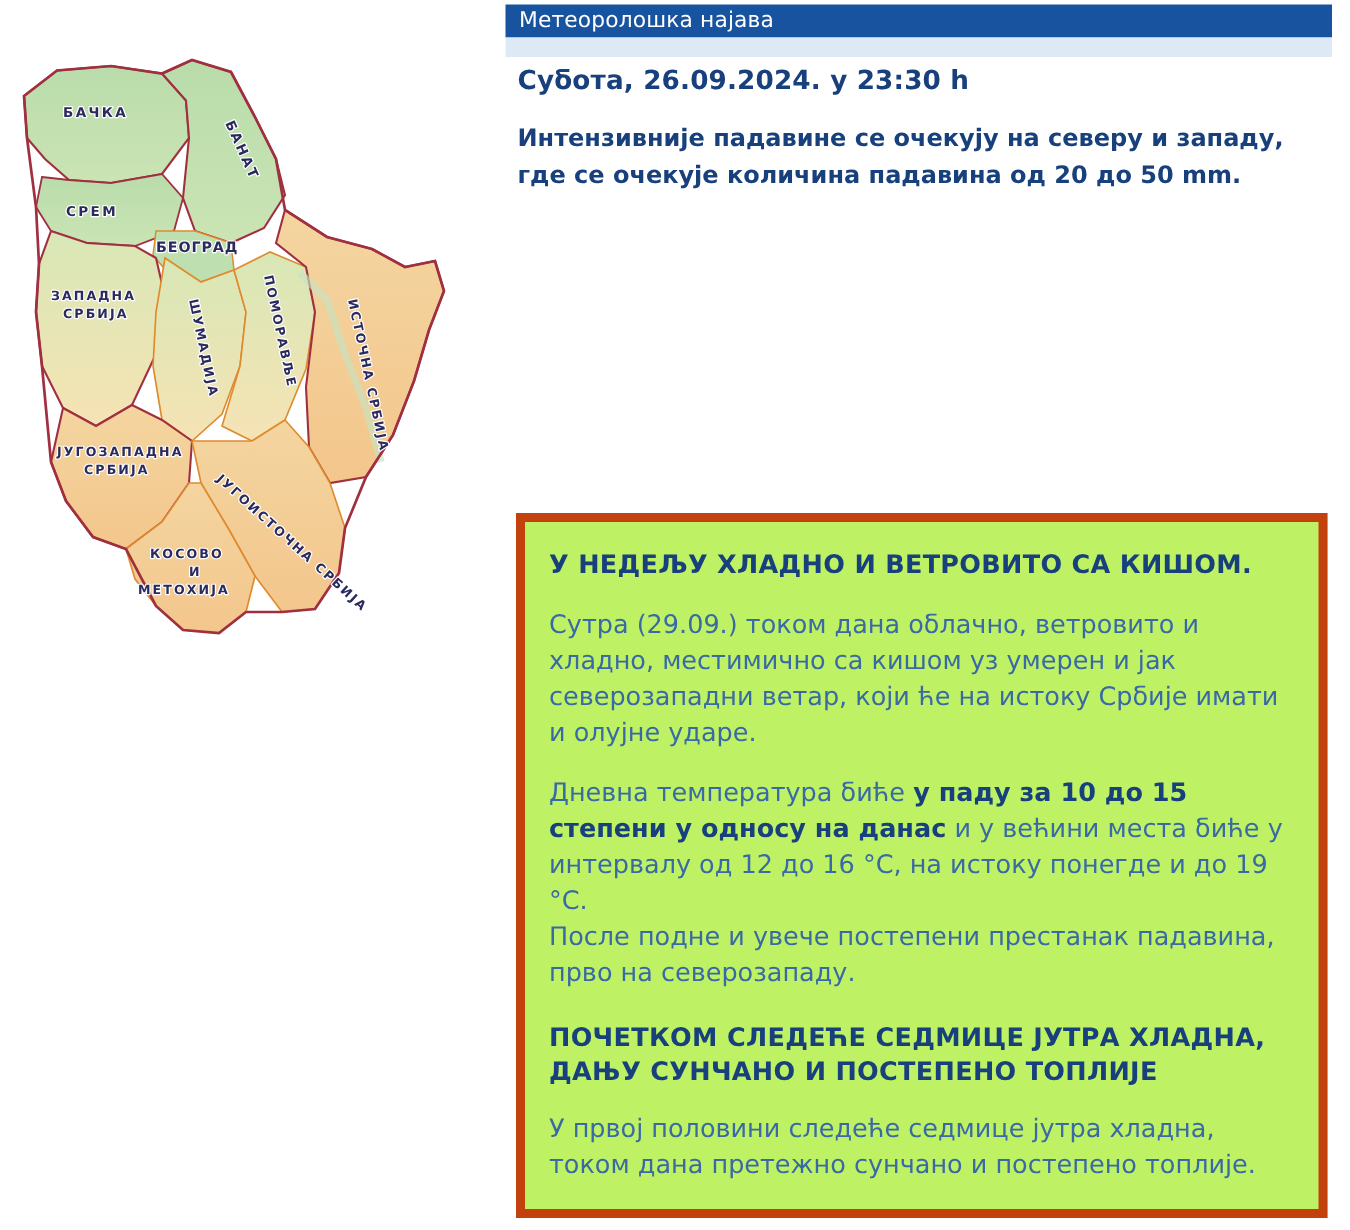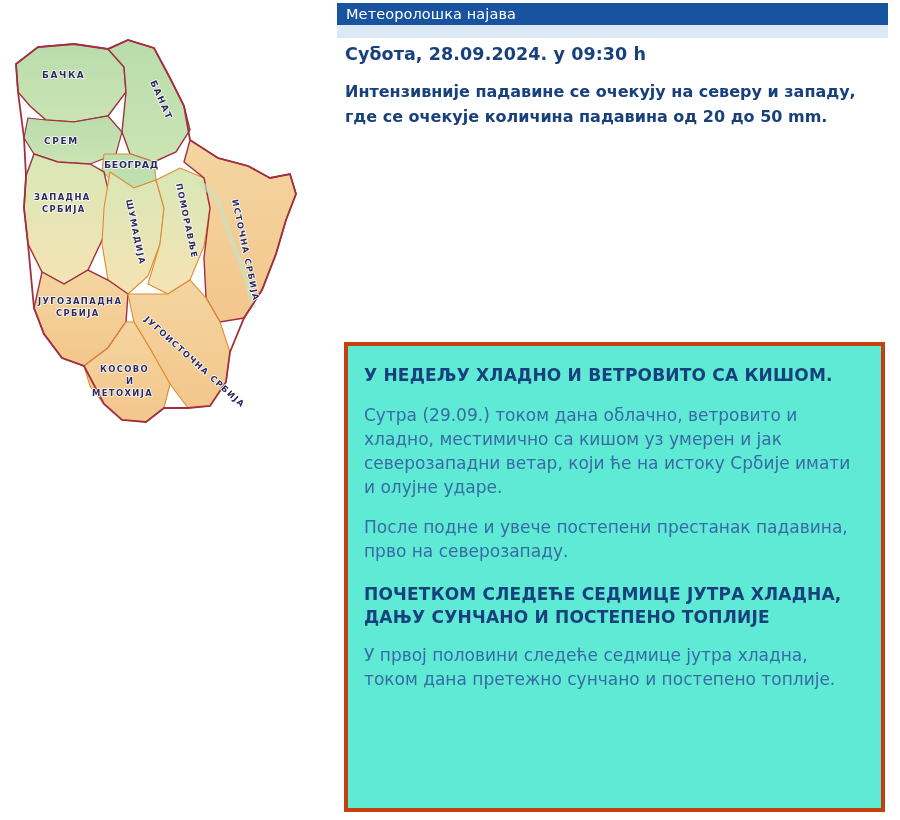--- a/index.html
+++ b/index.html
@@ -69,22 +69,22 @@
     font-family:"DejaVu Sans","Liberation Sans",sans-serif;
   }
   p.para.bold{
     font-weight:700;color:#17407c;line-height:25px;
   }
 
   
   .red-box{
     position:absolute;left:7px;top:342px;width:541px;
     height:470px;
-    border:4px solid #c2410c;
-    background:#5eead4;
+    border:6px solid #c2410c;
+    background:#bef264;
     box-sizing:border-box;
   }
   .red-inner{padding:18px 16px 8px 16px;}
   .rb-head{
     font-size:17px;font-weight:700;color:#17407c;
     margin:0 0 16px 0;line-height:23px;letter-spacing:0.2px;
     font-family:"DejaVu Sans","Liberation Sans",sans-serif;
   }
   .rb-head.second{margin-top:20px;margin-bottom:14px;}
   p.rb-para{
@@ -166,28 +166,29 @@
   </div>
 
   <div class="text-col">
 
     <div class="hdr-bar">
       <span>Метеоролошка најава</span>
     </div>
     <div class="hdr-strip"></div>
 
     <div class="body-area">
-      <div class="date-line">Субота, 28.09.2024. у 09:30 h</div>
+      <div class="date-line">Субота, 26.09.2024. у 23:30 h</div>
       <p class="para bold">Интензивније падавине се очекују на северу и западу, где се очекује количина падавина од 20 до 50 mm.</p>
     </div>
 
     <div class="red-box">
       <div class="red-inner">
         <div class="rb-head">У НЕДЕЉУ ХЛАДНО И ВЕТРОВИТО СА КИШОМ.</div>
         <p class="rb-para">Сутра (29.09.) током дана облачно, ветровито и хладно, местимично са кишом уз умерен и јак северозападни ветар, који ће на истоку Србије имати и олујне ударе.</p>
+        <p class="rb-para tight"><span>Дневна температура биће </span><b>у паду за 10 до 15 степени у односу на данас</b><span> и у већини места биће у интервалу од 12 до 16 °C, на истоку понегде и до 19 °C.</span></p>
         <p class="rb-para">После подне и увече постепени престанак падавина, прво на северозападу.</p>
         <div class="rb-head second">ПОЧЕТКОМ СЛЕДЕЋЕ СЕДМИЦЕ ЈУТРА ХЛАДНА, ДАЊУ СУНЧАНО И ПОСТЕПЕНО ТОПЛИЈЕ</div>
         <p class="rb-para last">У првој половини следеће седмице јутра хладна, током дана претежно сунчано и постепено топлије.</p>
       </div>
     </div>
 
   </div>
 </div>
 
 </body></html>

